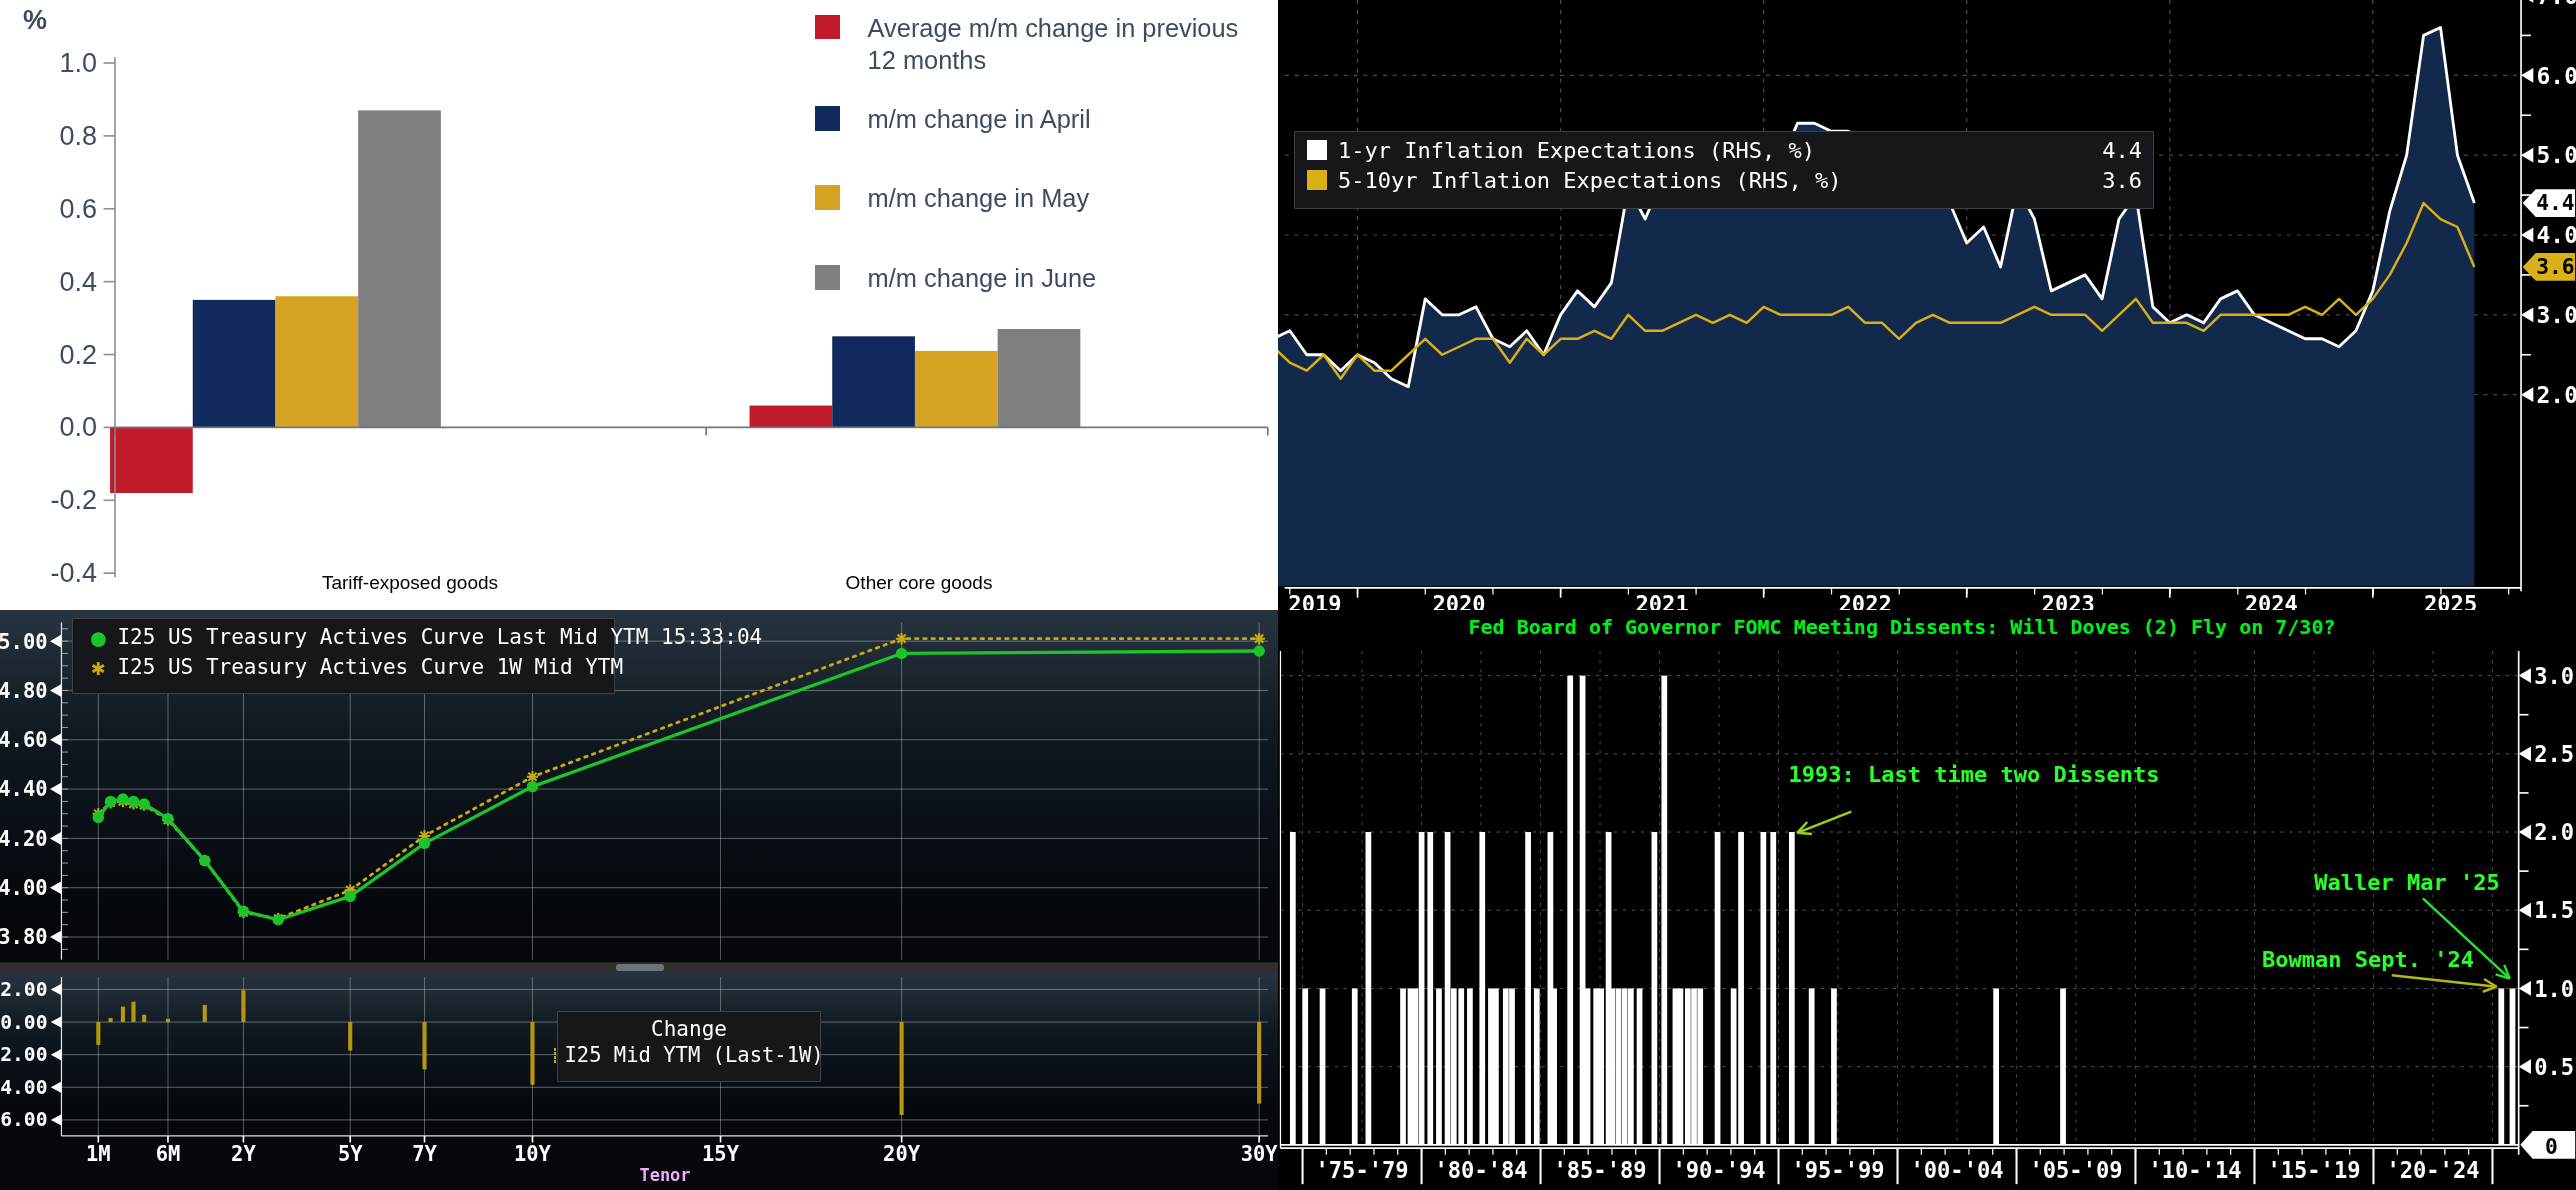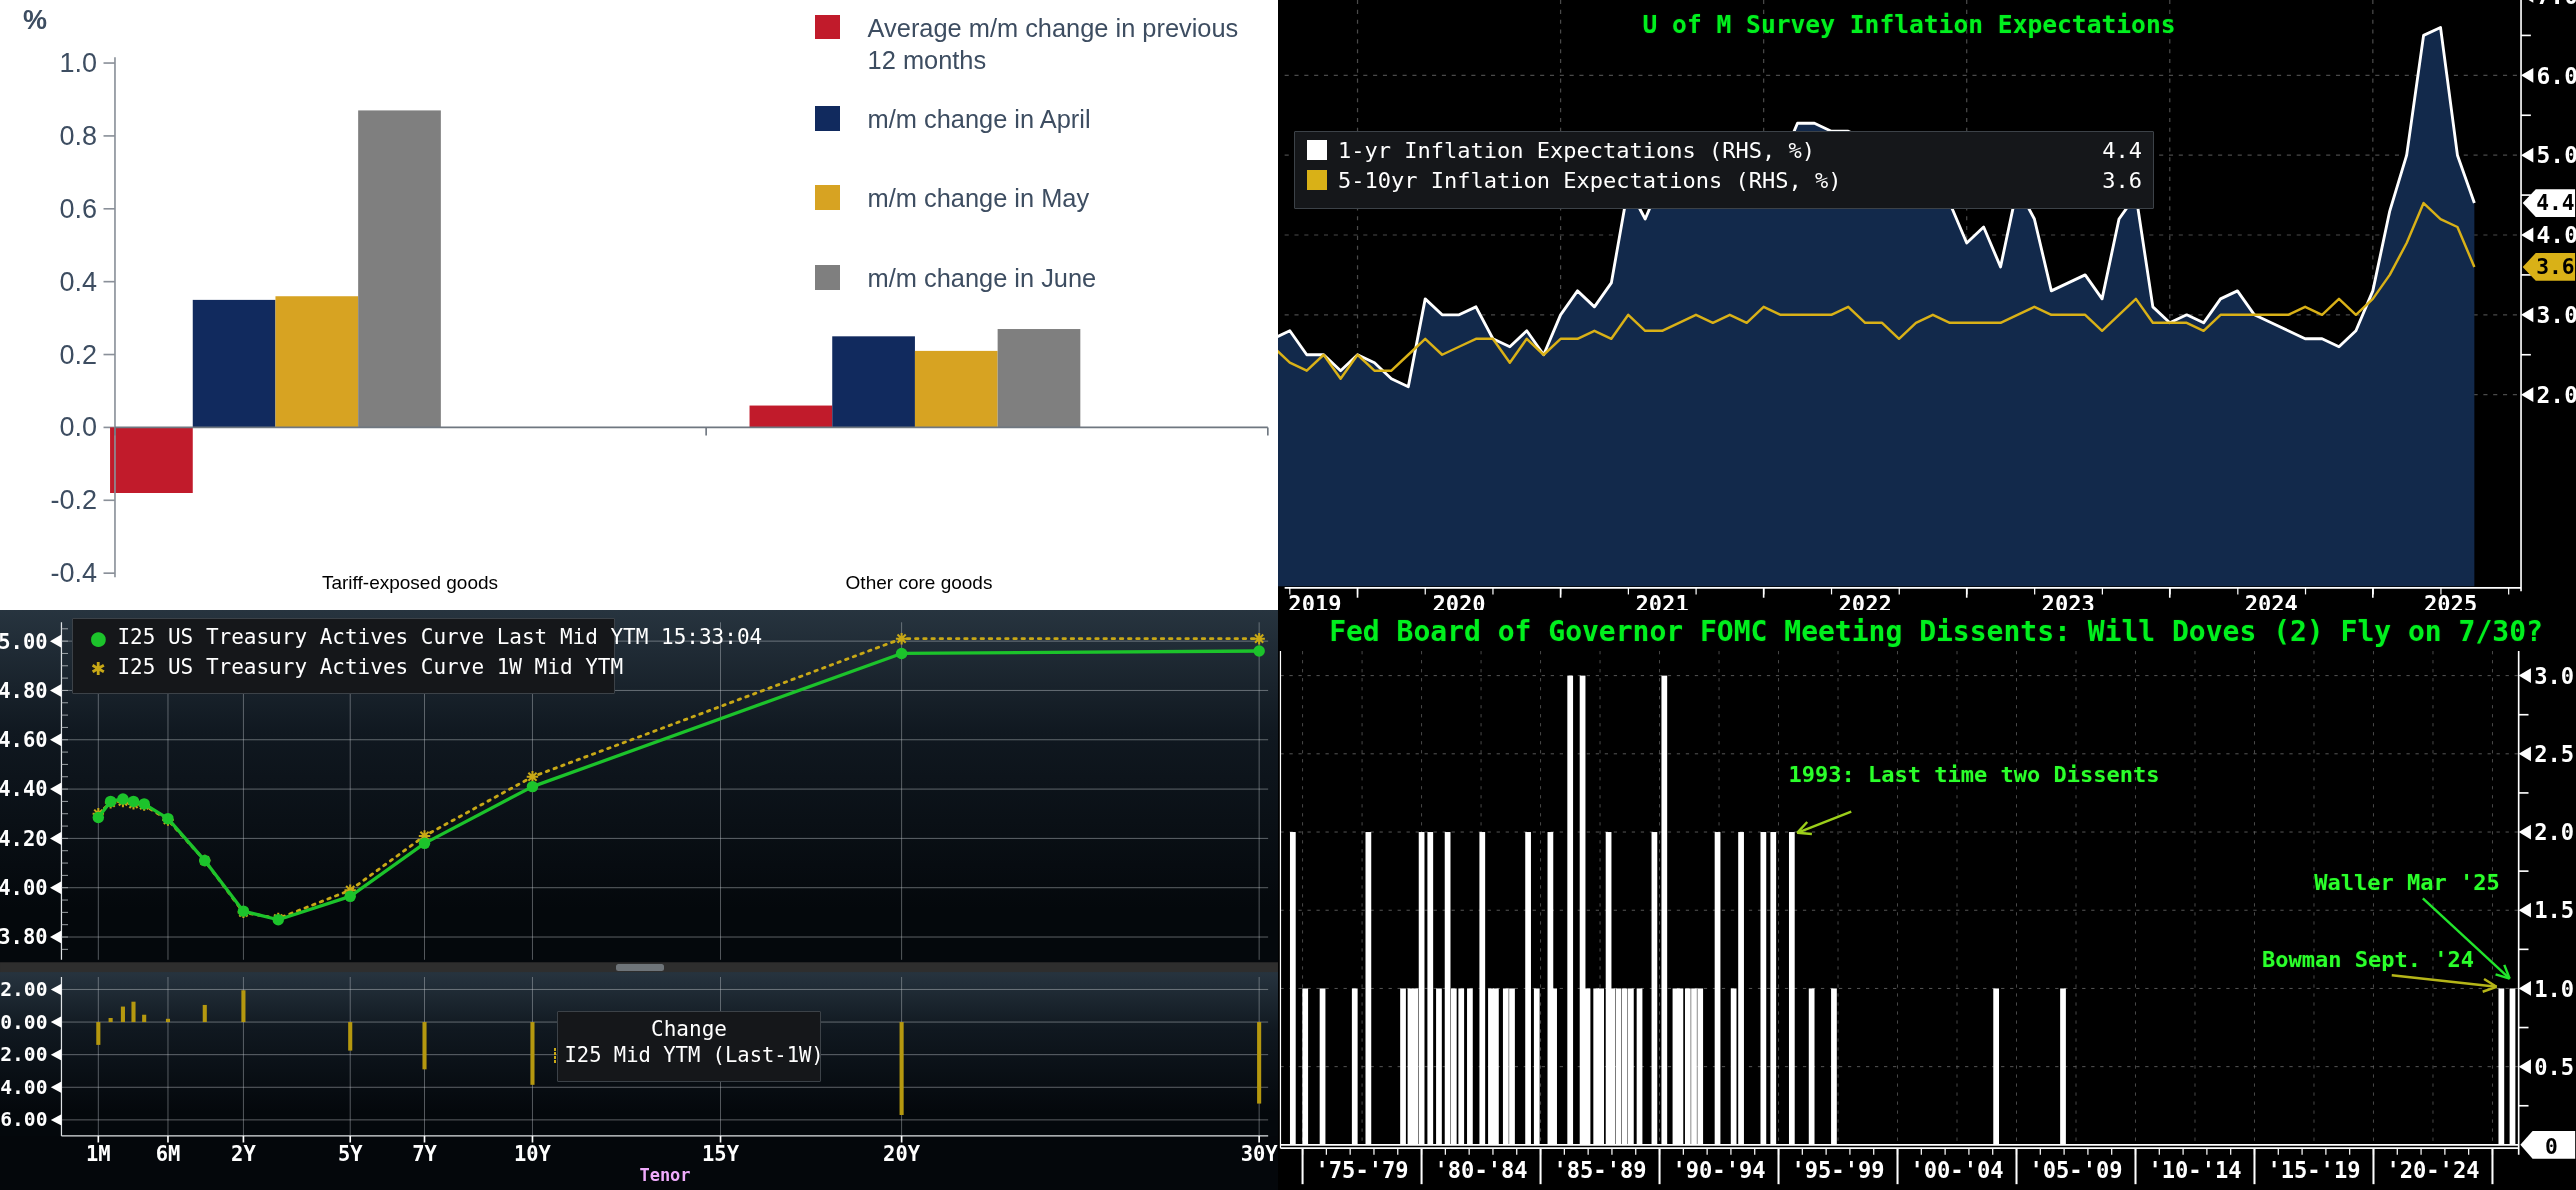--- a/index.html
+++ b/index.html
@@ -160,21 +160,20 @@
         <line x1="1089" y1="718" x2="1089" y2="730" stroke="#fff" stroke-width="2"></line>
         <line x1="1337" y1="718" x2="1337" y2="730" stroke="#fff" stroke-width="2"></line>
         <text x="45" y="748" text-anchor="middle" fill="#fff" font-size="27" font-weight="bold">2019</text>
         <text x="221" y="748" text-anchor="middle" fill="#fff" font-size="27" font-weight="bold">2020</text>
         <text x="469" y="748" text-anchor="middle" fill="#fff" font-size="27" font-weight="bold">2021</text>
         <text x="717" y="748" text-anchor="middle" fill="#fff" font-size="27" font-weight="bold">2022</text>
         <text x="965" y="748" text-anchor="middle" fill="#fff" font-size="27" font-weight="bold">2023</text>
         <text x="1213" y="748" text-anchor="middle" fill="#fff" font-size="27" font-weight="bold">2024</text>
         <text x="1432" y="748" text-anchor="middle" fill="#fff" font-size="27" font-weight="bold">2025</text>
       </svg>
-    <div class="abs bb-title" style="left:631px;top:9.8px;">U of M Survey Inflation Expectations</div>
     <div class="bb-box" style="left:16.4px;top:131px;width:858px;height:69px;padding:3.3px 0;">
       <div class="tr-leg-row">
         <span class="tr-swatch" style="background:#ffffff;"></span>
         <span class="tr-leg-name">1-yr Inflation Expectations (RHS, %)</span>
         <span class="tr-leg-val">4.4</span>
       </div>
       <div class="tr-leg-row">
         <span class="tr-swatch" style="background:#d9b117;"></span>
         <span class="tr-leg-name">5-10yr Inflation Expectations (RHS, %)</span>
         <span class="tr-leg-val">3.6</span>
@@ -536,19 +535,19 @@
         <line x1="700" y1="246" x2="634" y2="272" stroke="#9ccf1a" stroke-width="3"></line>
         <line x1="634" y1="272" x2="651.9497633359575" y2="273.3438735740816" stroke="#9ccf1a" stroke-width="3"></line>
         <line x1="634" y1="272" x2="646.2104441514459" y2="258.77483256724435" stroke="#9ccf1a" stroke-width="3"></line>
         <line x1="1398" y1="352" x2="1504" y2="450" stroke="#22e52c" stroke-width="3"></line>
         <line x1="1504" y1="450" x2="1497.4138991005796" y2="433.24818592084273" stroke="#22e52c" stroke-width="3"></line>
         <line x1="1504" y1="450" x2="1486.7838672756034" y2="444.74597544581684" stroke="#22e52c" stroke-width="3"></line>
         <line x1="1360" y1="446" x2="1488" y2="460" stroke="#b5b518" stroke-width="3"></line>
         <line x1="1488" y1="460" x2="1472.7393002186327" y2="450.4547895684287" stroke="#b5b518" stroke-width="3"></line>
         <line x1="1488" y1="460" x2="1471.0367767040093" y2="466.0207188449853" stroke="#b5b518" stroke-width="3"></line>
       </svg>
-    <div class="abs bb-title" style="left:658px;top:4.9px;font-size:28px;text-align:right;">Fed Board of Governor FOMC Meeting Dissents: Will Doves (2) Fly on 7/30?</div>
+    <div class="abs bb-title" style="left:624px;top:4.9px;font-size:20px;text-align:right;">Fed Board of Governor FOMC Meeting Dissents: Will Doves (2) Fly on 7/30?</div>
     <div class="abs bb-annot" style="left:696px;top:152px;">1993: Last time two Dissents</div>
     <div class="abs bb-annot" style="left:1129px;top:260px;">Waller Mar '25</div>
     <div class="abs bb-annot" style="left:1090px;top:337px;">Bowman Sept. '24</div>
   </section>
 </div>
 
 
 </body></html>

